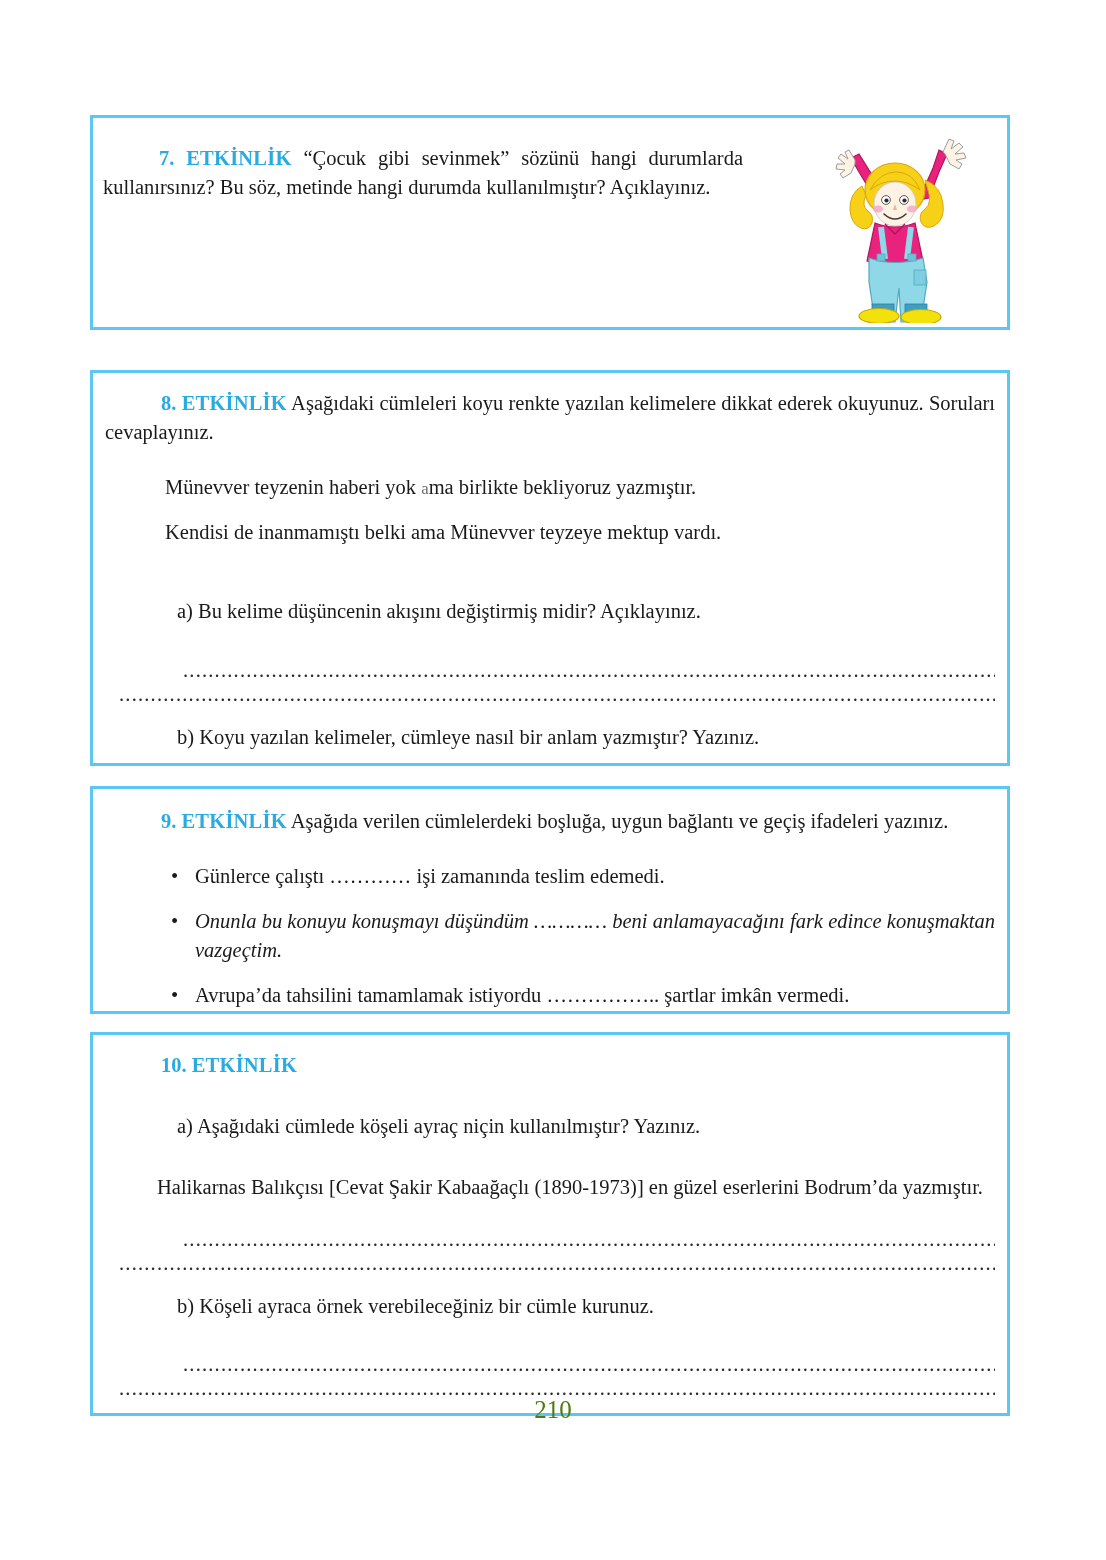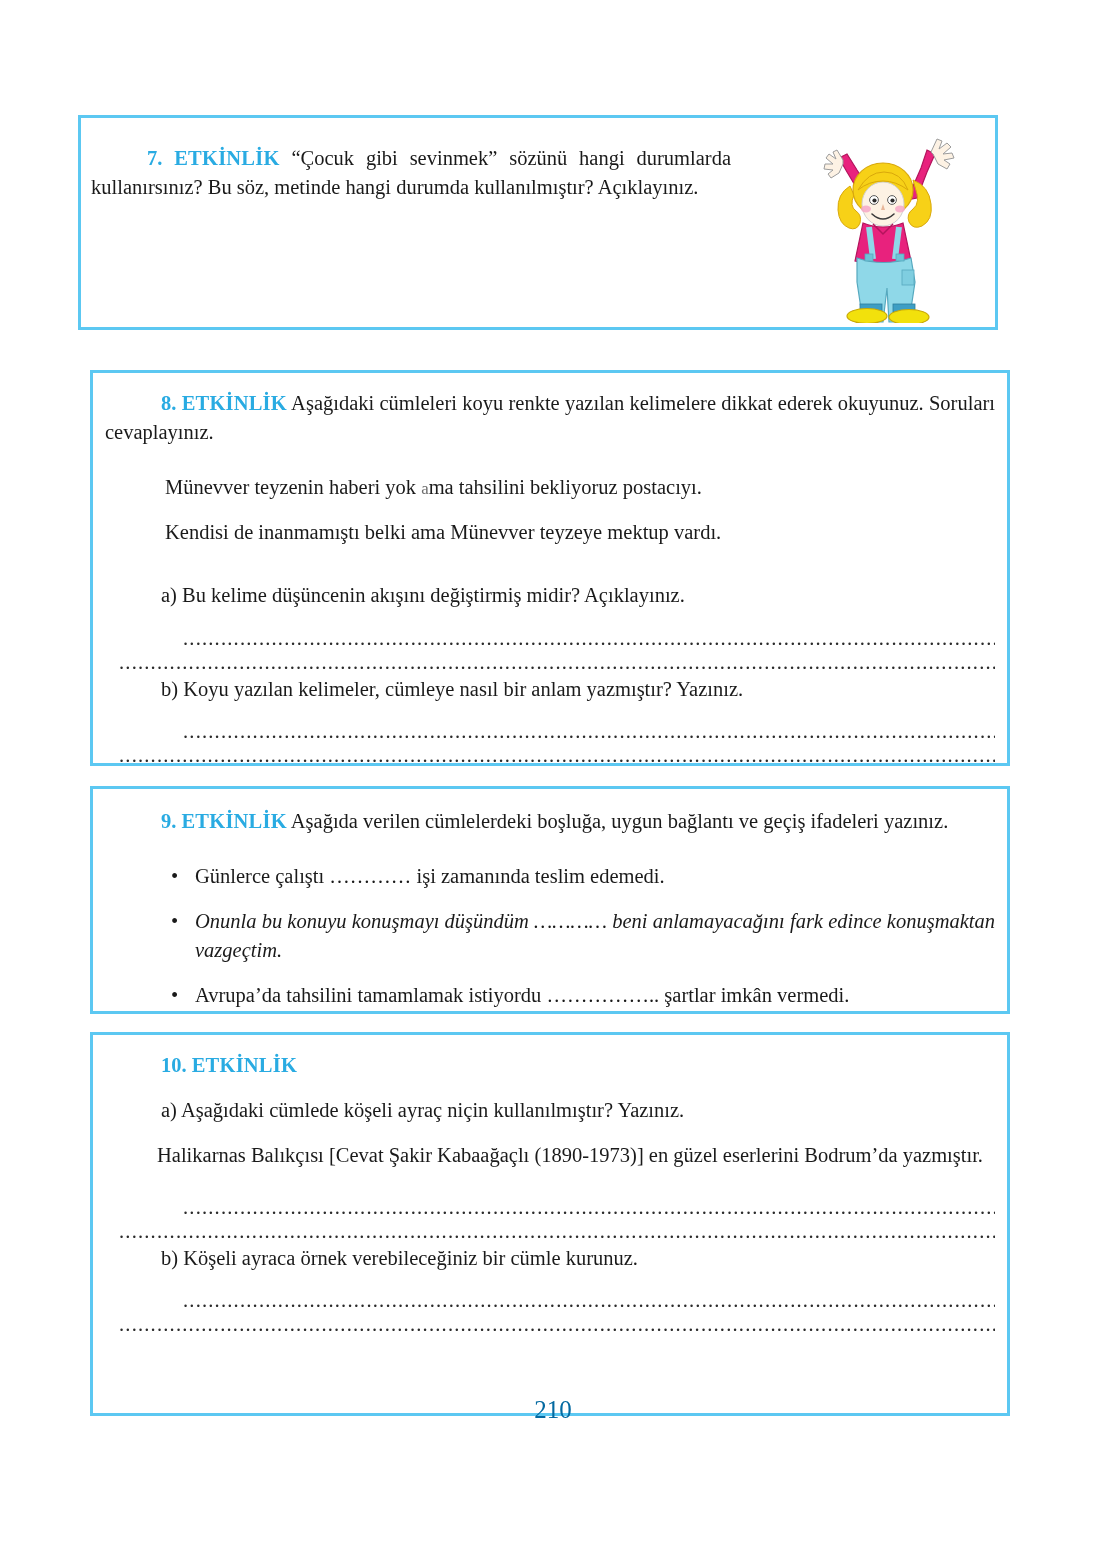--- a/index.html
+++ b/index.html
@@ -23,21 +23,21 @@
     height: 1560px;
   }
 
   
   .box {
     position: absolute;
     border: 3px solid #5cc8f2;
     background: #ffffff;
     box-sizing: border-box;
   }
-  #box-7  { left: 78px;  top: 115px;  width: 920px; height: 215px; }
+  #box-7  { left: 90px;  top: 115px;  width: 920px; height: 215px; }
   #box-8  { left: 90px;  top: 370px;  width: 920px; height: 396px; }
   #box-9  { left: 90px;  top: 786px;  width: 920px; height: 228px; }
   #box-10 { left: 90px;  top: 1032px; width: 920px; height: 384px; }
 
   
   .para {
     font-size: 20.5px;
     line-height: 1.42;
     text-align: justify;
     margin: 0;
@@ -94,21 +94,21 @@
     margin: 0;
     padding-left: 60px;
   }
   .gap-sm { height: 16px; }
   .gap-md { height: 26px; }
   .gap-lg { height: 34px; }
 
   .q-line {
     font-size: 20.5px;
     line-height: 1.42;
-    margin: 0;
+    margin: 16px;
     padding-left: 56px;
   }
 
   
   .dots-a, .dots-b {
     height: 24px;
     overflow: hidden;
     white-space: nowrap;
     font-size: 20.5px;
     letter-spacing: 1.2px;
@@ -163,21 +163,21 @@
   }
 
   
   #page-number {
     position: absolute;
     left: 0;
     top: 1396px;
     width: 1106px;
     text-align: center;
     font-size: 25px;
-    color: #0369a1;
+    color: #4d7c0f;
     font-family: "Liberation Serif", "DejaVu Serif", serif;
   }
 
   
   .illo {
     display: block;
     width: 100%;
     height: 100%;
   }
 </style>
@@ -254,21 +254,21 @@
 
       <p class="para indent">
         <span class="act-num">8.</span>
         <span class="act-label">ETKİNLİK</span>
         <span>Aşağıdaki cümleleri koyu renkte yazılan kelimelere dikkat ederek okuyunuz. Soruları cevaplayınız.</span>
       </p>
 
       <div class="gap-md"></div>
 
       <p class="sentence">
-        <span>Münevver teyzenin haberi yok </span><span class="ghost-a">a</span><span class="bold">ma</span><span> tahsilini bekliyoruz postacıyı.</span>
+        <span>Münevver teyzenin haberi yok </span><span class="ghost-a">a</span><span class="bold">ma</span><span> birlikte bekliyoruz yazmıştır.</span>
       </p>
 
       <div class="gap-sm"></div>
 
       <p class="sentence">
         <span>Kendisi de inanmamıştı belki </span><span class="bold">ama</span><span> Münevver teyzeye mektup vardı.</span>
       </p>
 
       <div class="gap-lg"></div>
 

